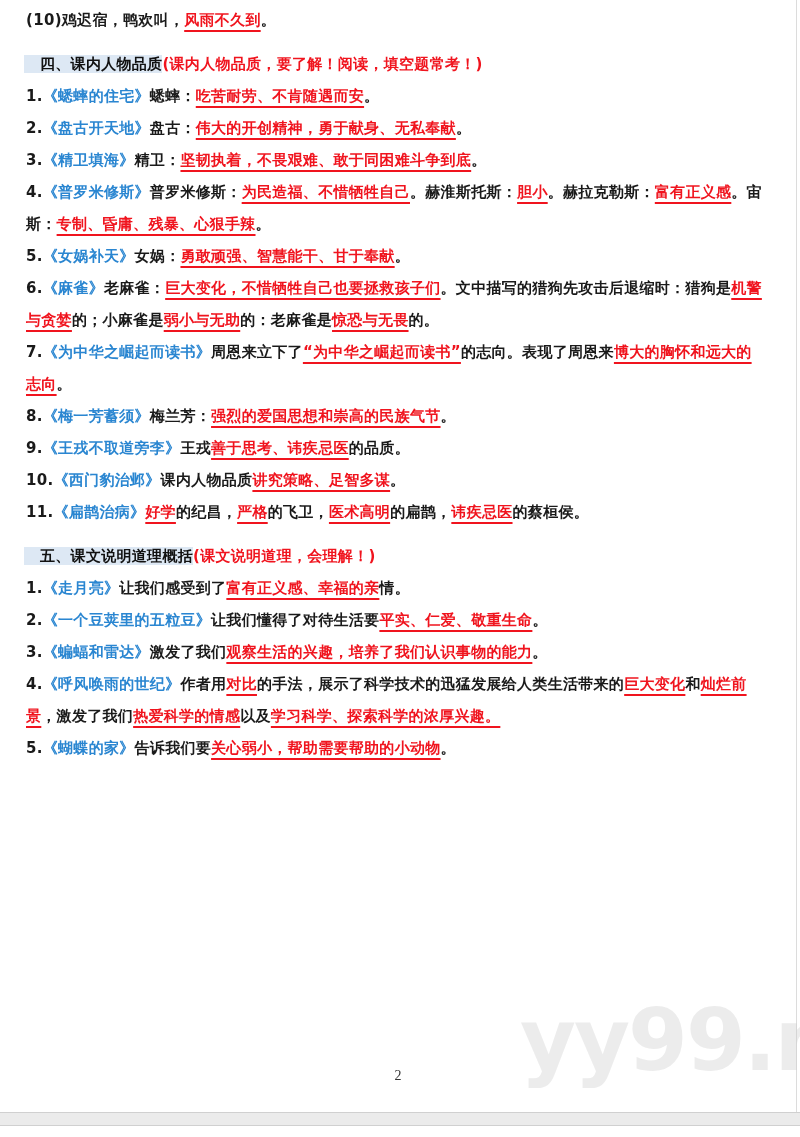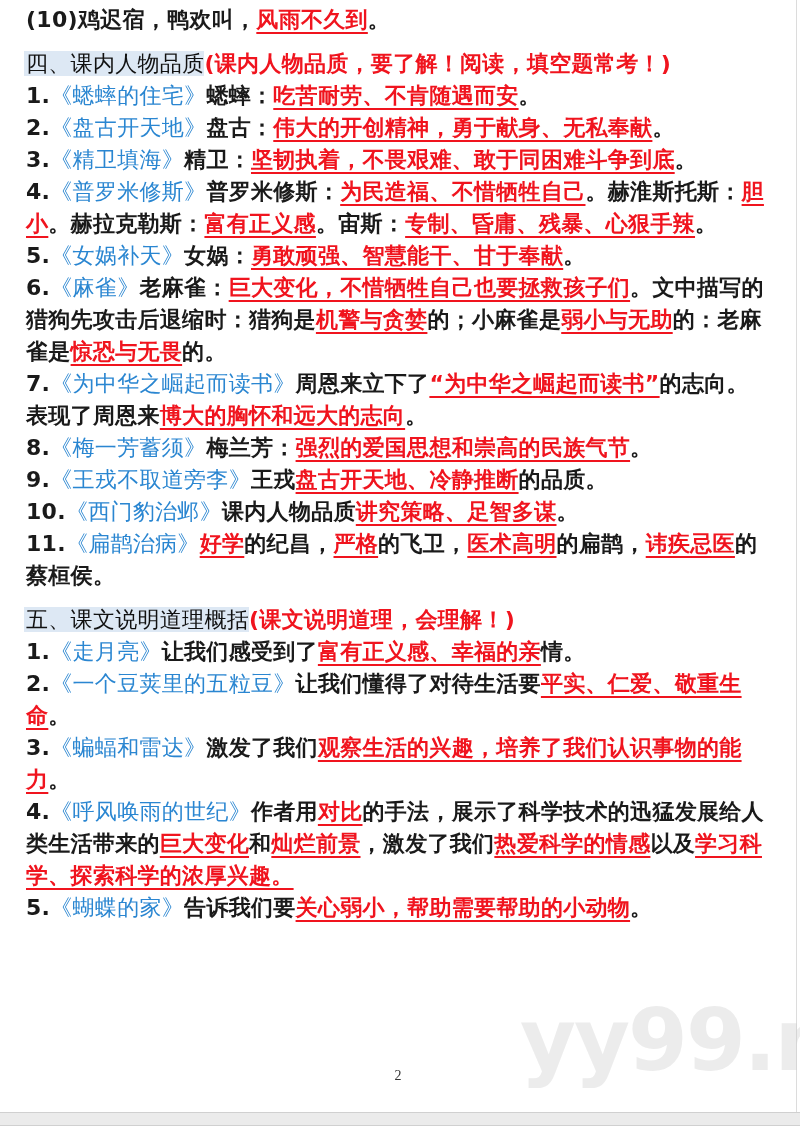--- a/index.html
+++ b/index.html
@@ -1,25 +1,25 @@
 <!DOCTYPE html>
 <html><head>
 <meta charset="utf-8">
 <style>
   html, body { margin:0; padding:0; }
   body { width:800px; height:1137px; background:#ffffff; position:relative; overflow:hidden;
          font-family:"DejaVu Sans", "Liberation Sans", sans-serif; }
   .page { position:absolute; left:0; top:0; width:796px; height:1112px; background:#fff; border-right:1px solid #dcdcdc; }
   .content { position:absolute; left:26px; top:4px; width:740px; }
-  .line { font-size:22px; line-height:32px; color:#1a1a1a; font-weight:600; white-space:normal; letter-spacing:0.3px; }
+  .line { font-size:15px; line-height:32px; color:#1a1a1a; font-weight:600; white-space:normal; letter-spacing:0.3px; }
   .item { margin:0; }
-  .blue { color:#2a86d1; font-weight:400; }
+  .blue { color:#2a86d1; font-weight:700; }
   .ans { color:#f0141e; font-weight:700; text-decoration:underline; text-decoration-color:#f0141e; text-underline-offset:5px; text-decoration-thickness:1.5px; }
   .note { color:#f0141e; font-weight:600; }
-  .heading { font-weight:400; background:#dde8f4; padding:0 0 0 2px; margin-left:-2px; color:#111; }
+  .heading { font-weight:700; background:#dde8f4; padding:0 0 0 16px; margin-left:-2px; color:#111; }
   .sec { margin-top:12px; }
   .pagenum { position:absolute; top:1068px; left:0; width:796px; text-align:center; font-family:"Liberation Serif", serif; font-size:14px; color:#333; }
   .footer-bar { position:absolute; left:0; top:1112px; width:800px; height:12px; background:#ebebeb; border-top:1px solid #d0d0d0; border-bottom:1px solid #d0d0d0; }
   .watermark { position:absolute; left:520px; top:990px; font-family:"DejaVu Sans", sans-serif; font-weight:900; font-size:86px; color:rgba(200,200,200,0.35); letter-spacing:-2px; pointer-events:none; }
 </style>
 </head>
 <body>
 
 <div class="page">
   <div class="content">
@@ -33,21 +33,21 @@
     </p>
     <div id="s4">
         <p class="line item"><span>1.</span><span class="blue">《蟋蟀的住宅》</span><span>蟋蟀：</span><span class="ans">吃苦耐劳、不肯随遇而安</span><span>。</span></p>
         <p class="line item"><span>2.</span><span class="blue">《盘古开天地》</span><span>盘古：</span><span class="ans">伟大的开创精神，勇于献身、无私奉献</span><span>。</span></p>
         <p class="line item"><span>3.</span><span class="blue">《精卫填海》</span><span>精卫：</span><span class="ans">坚韧执着，不畏艰难、敢于同困难斗争到底</span><span>。</span></p>
         <p class="line item"><span>4.</span><span class="blue">《普罗米修斯》</span><span>普罗米修斯：</span><span class="ans">为民造福、不惜牺牲自己</span><span>。赫淮斯托斯：</span><span class="ans">胆小</span><span>。赫拉克勒斯：</span><span class="ans">富有正义感</span><span>。宙斯：</span><span class="ans">专制、昏庸、残暴、心狠手辣</span><span>。</span></p>
         <p class="line item"><span>5.</span><span class="blue">《女娲补天》</span><span>女娲：</span><span class="ans">勇敢顽强、智慧能干、甘于奉献</span><span>。</span></p>
         <p class="line item"><span>6.</span><span class="blue">《麻雀》</span><span>老麻雀：</span><span class="ans">巨大变化，不惜牺牲自己也要拯救孩子们</span><span>。文中描写的猎狗先攻击后退缩时：猎狗是</span><span class="ans">机警与贪婪</span><span>的；小麻雀是</span><span class="ans">弱小与无助</span><span>的：老麻雀是</span><span class="ans">惊恐与无畏</span><span>的。</span></p>
         <p class="line item"><span>7.</span><span class="blue">《为中华之崛起而读书》</span><span>周恩来立下了</span><span class="ans">“为中华之崛起而读书”</span><span>的志向。表现了周恩来</span><span class="ans">博大的胸怀和远大的志向</span><span>。</span></p>
         <p class="line item"><span>8.</span><span class="blue">《梅一芳蓄须》</span><span>梅兰芳：</span><span class="ans">强烈的爱国思想和崇高的民族气节</span><span>。</span></p>
-        <p class="line item"><span>9.</span><span class="blue">《王戎不取道旁李》</span><span>王戎</span><span class="ans">盘古开天地、冷静推断</span><span>的品质。</span></p>
+        <p class="line item"><span>9.</span><span class="blue">《王戎不取道旁李》</span><span>王戎</span><span class="ans">善于思考、讳疾忌医</span><span>的品质。</span></p>
         <p class="line item"><span>10.</span><span class="blue">《西门豹治邺》</span><span>课内人物品质</span><span class="ans">讲究策略、足智多谋</span><span>。</span></p>
         <p class="line item"><span>11.</span><span class="blue">《扁鹊治病》</span><span class="ans">好学</span><span>的纪昌，</span><span class="ans">严格</span><span>的飞卫，</span><span class="ans">医术高明</span><span>的扁鹊，</span><span class="ans">讳疾忌医</span><span>的蔡桓侯。</span></p>
       </div>
 
     <p class="line item sec">
       <span class="heading">五、课文说明道理概括</span><span class="note">(课文说明道理，会理解！)</span>
     </p>
     <div id="s5">
         <p class="line item"><span>1.</span><span class="blue">《走月亮》</span><span>让我们感受到了</span><span class="ans">富有正义感、幸福的亲</span><span>情。</span></p>
         <p class="line item"><span>2.</span><span class="blue">《一个豆荚里的五粒豆》</span><span>让我们懂得了对待生活要</span><span class="ans">平实、仁爱、敬重生命</span><span>。</span></p>

